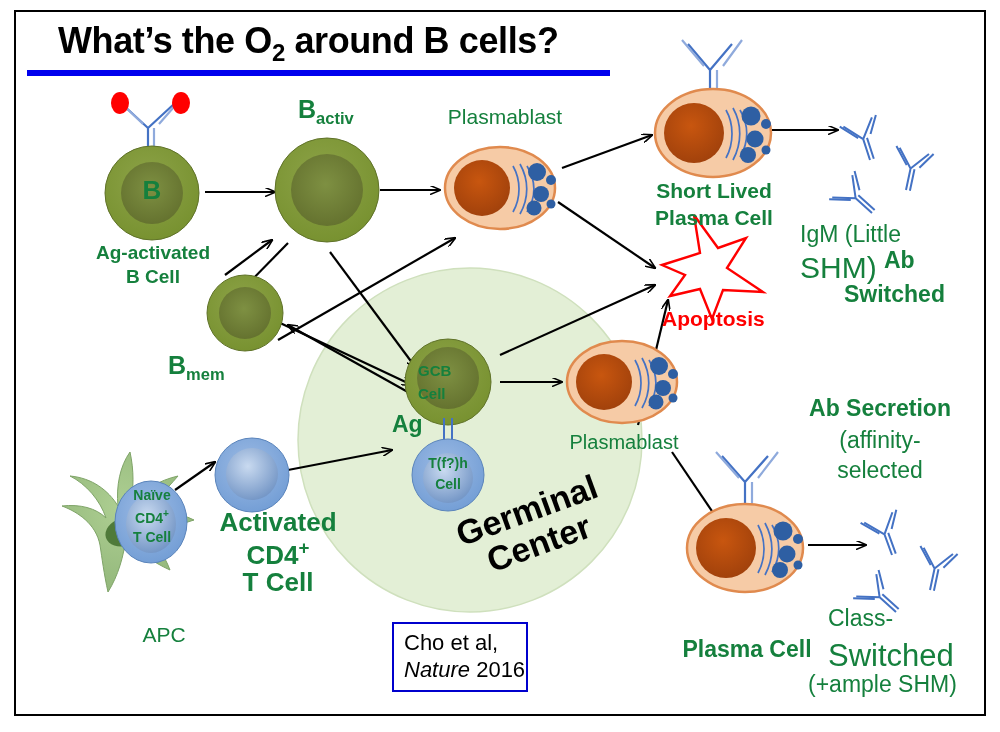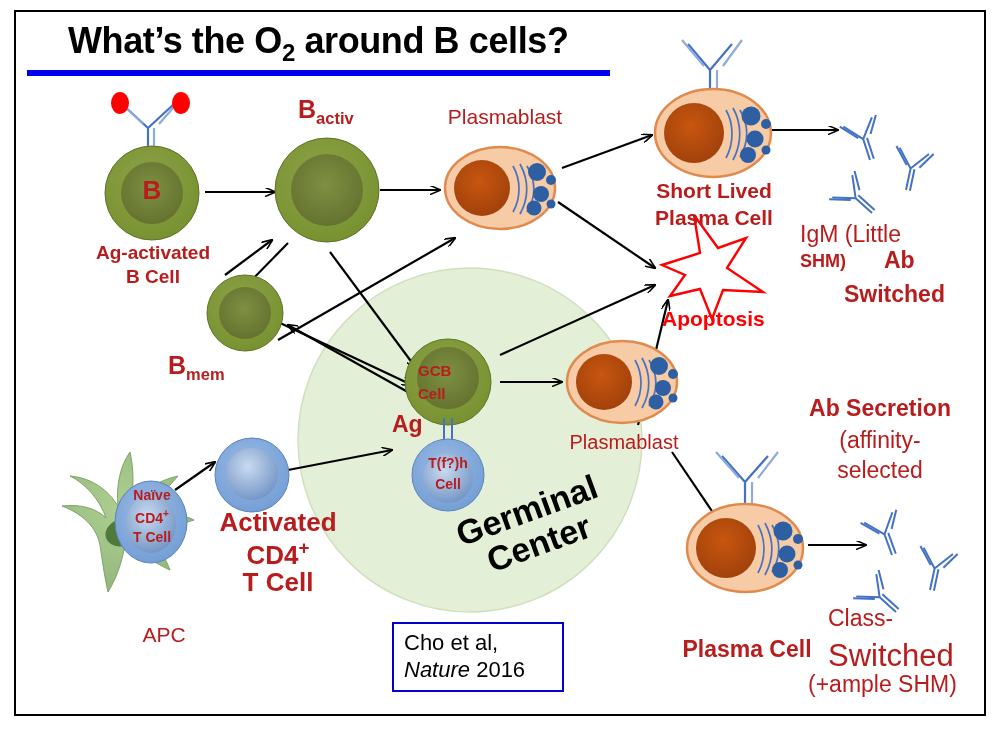--- a/index.html
+++ b/index.html
@@ -7,36 +7,35 @@
   body{font-family:"Liberation Sans", sans-serif;}
   #slide{
     position:relative;width:1000px;height:732px;background:#ffffff;
     box-sizing:border-box;overflow:hidden;
   }
   #frame{
     position:absolute;left:14px;top:10px;width:972px;height:706px;
     border:2px solid #000000;box-sizing:border-box;pointer-events:none;
   }
   #svgroot{position:absolute;left:0;top:0;width:1000px;height:732px;}
-  .lbl{position:absolute;color:#b91c1c;white-space:pre;line-height:1.08;}
+  .lbl{position:absolute;color:#15803d;white-space:pre;line-height:1.08;}
   .bold{font-weight:bold;}
 
   #title{
     position:absolute;left:58px;top:20px;font-size:36px;font-weight:bold;
     letter-spacing:-0.4px;
-    margin-left:10px;
   }
   #title .sub{font-size:24px;vertical-align:sub;}
   #rule{position:absolute;left:27px;top:70px;width:583px;height:6px;background:#0000ee;}
 
   .cellname{font-size:19px;font-weight:bold;text-align:center;}
   .plainname{font-size:21px;text-align:center;}
 
   #citebox{
-    position:absolute;left:392px;top:622px;width:172px;height:70px;
+    position:absolute;left:392px;top:622px;width:136px;height:70px;
     border:2px solid #0000cd;box-sizing:border-box;background:#fff;
     font-size:22px;line-height:1.22;padding:6px 0 0 10px;
   }
   #citebox .ital{font-style:italic;}
 
   .incell{font-size:15px;font-weight:bold;line-height:1.15;}
   .incellbig{font-size:26px;font-weight:bold;text-align:center;}
   .incellsm{font-size:14px;font-weight:bold;text-align:center;line-height:1.2;}
   .sup{font-size:0.72em;vertical-align:super;}
   .sub{font-size:0.66em;vertical-align:sub;}
@@ -296,21 +295,21 @@
   <div class="lbl cellname" style="left:652px;top:637px;width:190px;font-size:23px;">Plasma Cell</div>
 
   <div id="gclabel">
     <div>Germinal</div>
     <div>Center</div>
   </div>
 
   <div id="apoptosis">Apoptosis</div>
 
   <div class="lbl" style="left:800px;top:222px;font-size:23px;">IgM (Little</div>
-  <div class="lbl" style="left:800px;top:252px;font-size:18px;font-weight:bold;">SHM)</div>
+  <div class="lbl" style="left:800px;top:252px;font-size:30px;">SHM)</div>
 
   <div class="lbl bold" style="left:884px;top:248px;font-size:23px;">Ab</div>
   <div class="lbl bold" style="left:844px;top:282px;font-size:23px;">Switched</div>
 
   <div class="lbl bold" style="left:780px;top:396px;width:200px;font-size:23px;text-align:center;">Ab Secretion</div>
   <div class="lbl" style="left:780px;top:458px;width:200px;font-size:23px;text-align:center;">selected</div>
   <div class="lbl" style="left:780px;top:428px;width:200px;font-size:23px;text-align:center;">(affinity-</div>
 
   <div class="lbl" style="left:828px;top:606px;font-size:23px;">Class-</div>
   <div class="lbl" style="left:828px;top:639px;font-size:31px;">Switched</div>

